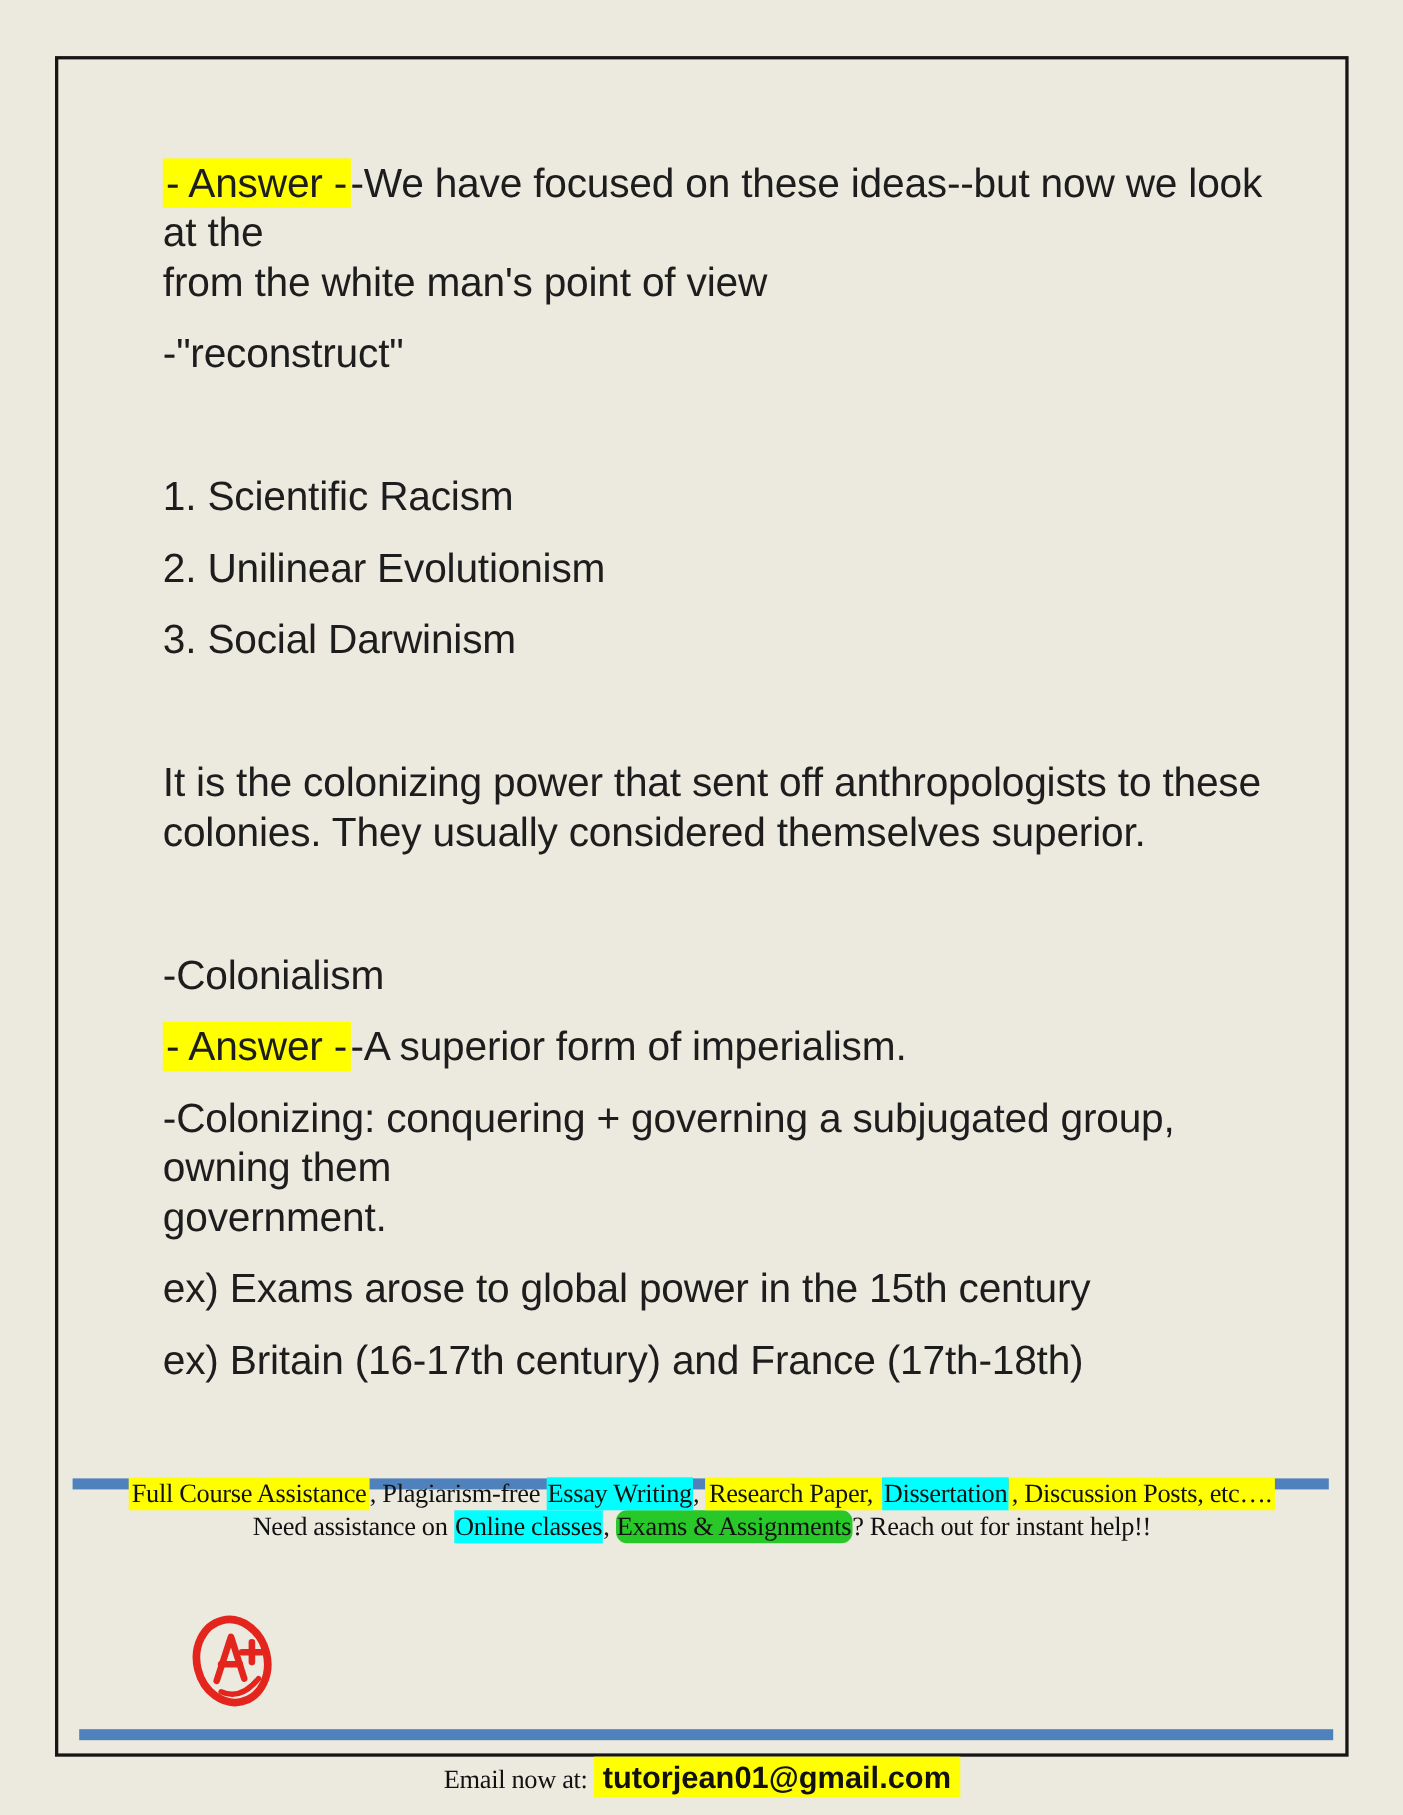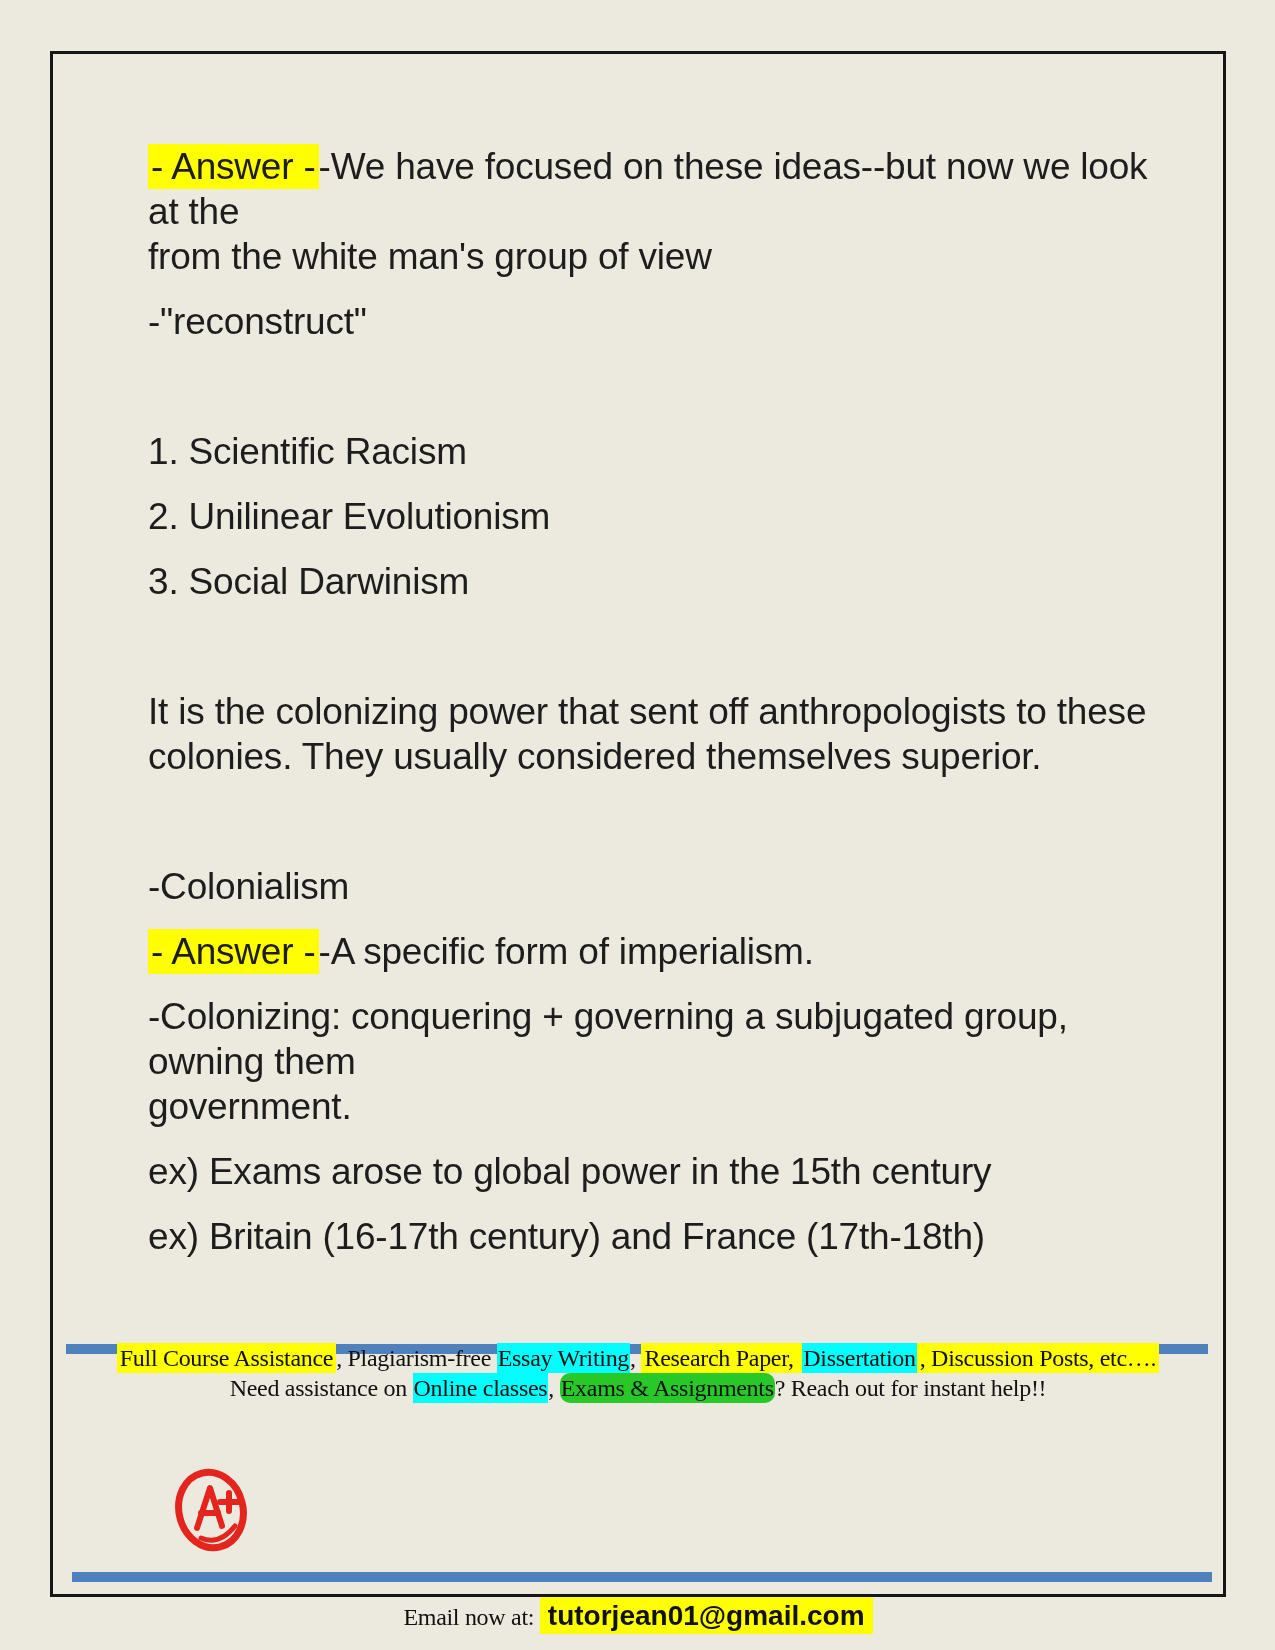--- a/index.html
+++ b/index.html
@@ -60,21 +60,21 @@
 </style>
 </head>
 <body>
 
 <div class="frame">
 
   <div class="content">
 
     <div class="par">
       <div><span class="hl-y">- Answer -</span><span>-We have focused on these ideas--but now we look at the</span></div>
-      <div>from the white man's group of view</div>
+      <div>from the white man's point of view</div>
     </div>
 
     <div class="par">-"reconstruct"</div>
 
     <div class="blank"></div>
 
     <div class="par">1. Scientific Racism</div>
     <div class="par">2. Unilinear Evolutionism</div>
     <div class="par">3. Social Darwinism</div>
 
@@ -83,21 +83,21 @@
     <div class="par">
       <div>It is the colonizing power that sent off anthropologists to these</div>
       <div>colonies. They usually considered themselves superior.</div>
     </div>
 
     <div class="blank"></div>
 
     <div class="par">-Colonialism</div>
 
     <div class="par">
-      <span class="hl-y">- Answer -</span><span>-A specific form of imperialism.</span>
+      <span class="hl-y">- Answer -</span><span>-A superior form of imperialism.</span>
     </div>
 
     <div class="par">
       <div>-Colonizing: conquering + governing a subjugated group, owning them</div>
       <div>government.</div>
     </div>
 
     <div class="par">ex) Exams arose to global power in the 15th century</div>
     <div class="par">ex) Britain (16-17th century) and France (17th-18th)</div>
 

